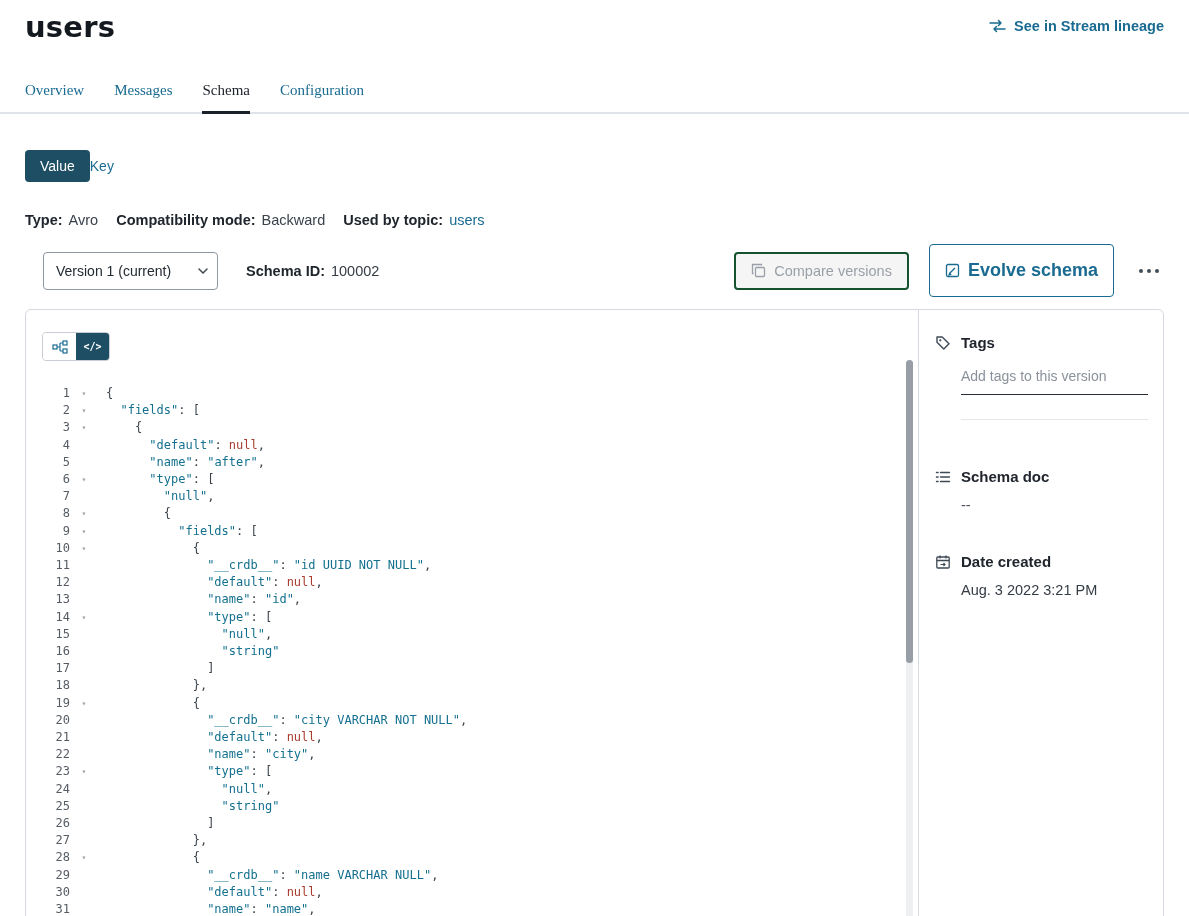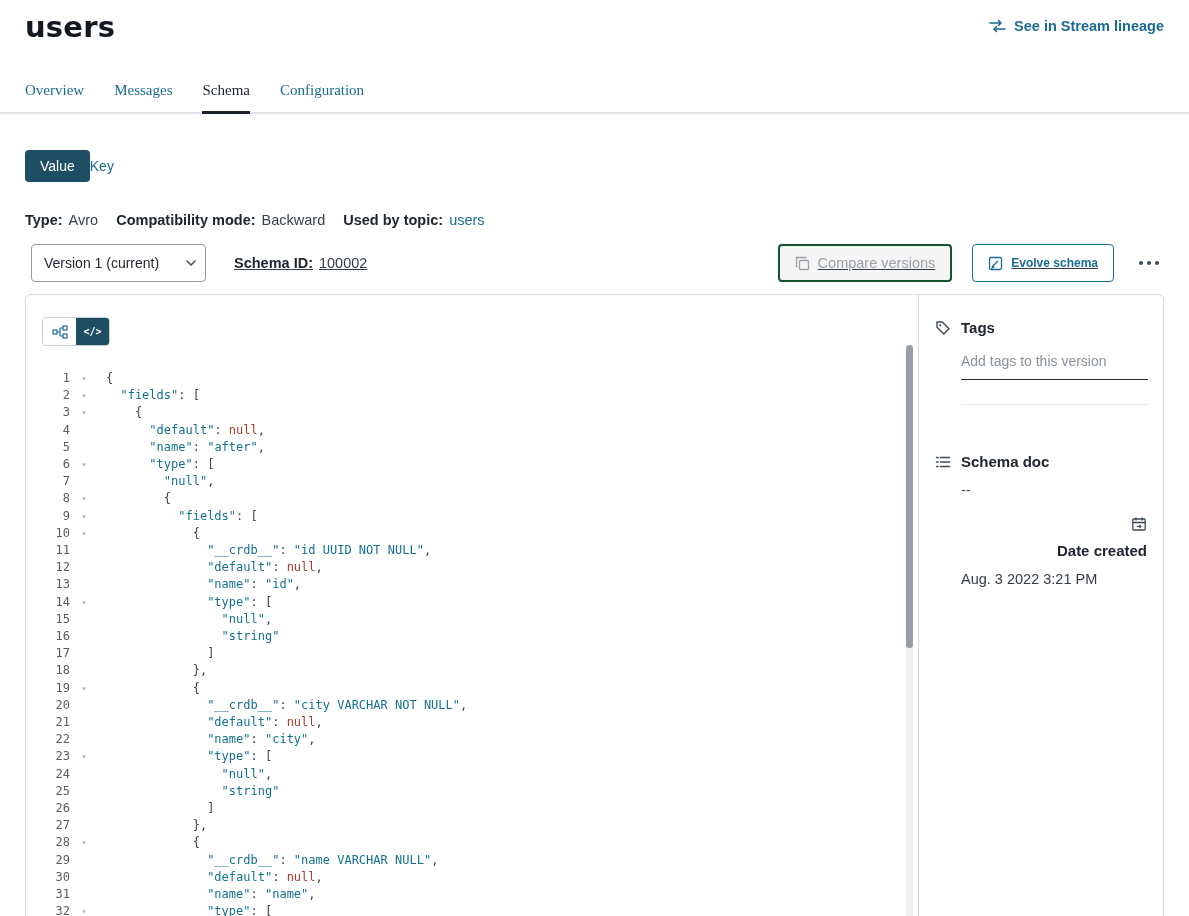--- a/index.html
+++ b/index.html
@@ -35,34 +35,34 @@
   .btn-key{background:none;border:none;color:var(--teal);font-size:14px;cursor:pointer;font-family:inherit;}
 
   
   .meta{display:flex;align-items:center;gap:18px;margin:30px 25px 0 25px;font-size:14.5px;}
   .meta .grp{display:flex;gap:6px;align-items:center;}
   .meta .lbl{font-weight:700;color:#20262e;}
   .meta .val{color:#3a424c;}
   .meta a{color:var(--teal);text-decoration:none;cursor:pointer;}
 
   
-  .version-bar{display:flex;align-items:center;margin:16px 25px 0 31px;text-decoration:underline;}
+  .version-bar{display:flex;align-items:center;margin:16px 25px 0 43px;}
   .select-wrap{position:relative;width:175px;height:38px;}
   .select-wrap select{appearance:none;-webkit-appearance:none;width:100%;height:100%;
     border:1px solid #8d99a5;border-radius:4px;background:#fff;padding:0 28px 0 12px;
     font-size:14px;color:#232a33;font-family:inherit;cursor:pointer;}
   .select-wrap .chev{position:absolute;right:10px;top:16px;pointer-events:none;line-height:0;}
   .schema-id{display:flex;gap:6px;margin-left:28px;font-size:14.5px;align-items:center;}
   .right-actions{margin-left:auto;display:flex;align-items:center;gap:20px;}
   .btn-compare{display:flex;align-items:center;gap:8px;height:38px;padding:0 15px;
     background:#f5f5f6;border:2px solid #14532d;border-radius:4px;color:#9aa0a7;
     font-size:14.5px;font-family:inherit;cursor:default;}
-  .btn-evolve{display:flex;align-items:center;gap:8px;height:38px;padding:0 15px;
+  .btn-evolve{display:flex;align-items:center;gap:8px;height:53px;padding:0 15px;
     background:#fff;border:1px solid var(--teal);border-radius:4px;color:var(--teal);
-    font-size:12px;font-weight:600;font-family:inherit;cursor:pointer;}
+    font-size:18px;font-weight:600;font-family:inherit;cursor:pointer;}
   .btn-more{background:none;border:none;cursor:pointer;padding:4px;line-height:0;}
 
   
   .main{display:flex;margin:12px 25px 0 25px;border:1px solid var(--border);border-radius:6px;height:660px;}
   .editor{flex:1;position:relative;padding-top:22px;min-width:0;}
   .view-toggle{display:inline-flex;margin-left:16px;border:1px solid #c8cdd3;border-radius:4px;overflow:hidden;}
   .vt-btn{width:33px;height:27px;display:flex;align-items:center;justify-content:center;
     background:#fff;border:none;cursor:pointer;}
   .vt-btn.active{background:var(--btn-dark);}
   .vt-btn.active .code-glyph{color:#fff;}
@@ -84,21 +84,21 @@
   
   .sidebar{width:245px;flex:none;border-left:1px solid var(--border);padding:24px 16px 0 16px;}
   .side-head{display:flex;align-items:flex-end;gap:10px;font-size:15px;font-weight:700;color:#21262e;}
   .side-icon{color:#3e4a56;line-height:0;flex:none;}
   .tags-input-wrap{margin:16px 0 0 26px;}
   .tags-input{width:187px;border:none;border-bottom:1px solid #272d36;font-size:14px;
     padding:0 0 10px 0;font-family:inherit;color:#232a33;outline:none;background:transparent;}
   .tags-input::placeholder{color:#8b919a;}
   .side-divider{margin:24px 0 0 26px;width:187px;border-top:1px solid #e4e7eb;}
   .sec-doc{margin-top:48px;}
-  .sec-date{margin-top:18px;flex-direction:column;}
+  .sec-date{margin-top:40px;}
   .side-val{margin:12px 0 0 26px;font-size:14.5px;color:#4a5058;}
   .side-val.date{color:#353c45;}
 </style>
 </head>
 <body>
 
 <div class="page">
 
   <div class="topbar">
     <h1 class="title">users</h1>

